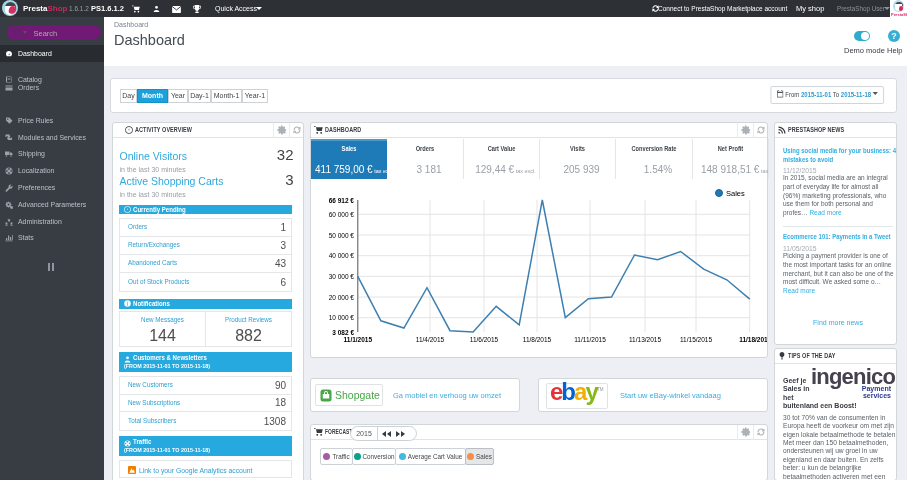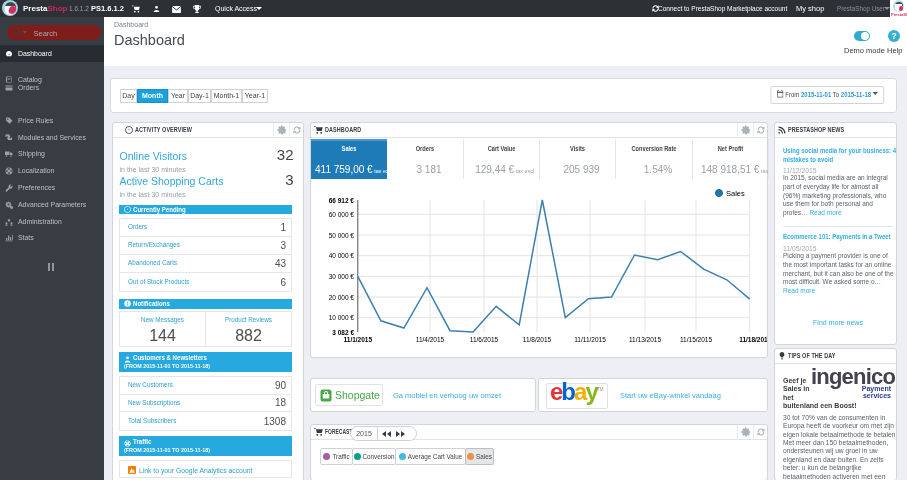--- a/index.html
+++ b/index.html
@@ -11,21 +11,21 @@
 
 #topbar { position:absolute; left:0; top:0; width:907px; height:17px; background:#2d3035; color:#fff; }
 #topbar .it { position:absolute; top:0; height:17px; line-height:17px; font-size:7.5px; white-space:nowrap; }
 #logo-circle { position:absolute; left:2px; top:0px; width:16px; height:16px; border-radius:50%; background:#a3d7e6; overflow:hidden; }
 #logo-circle .dark { position:absolute; left:2.5px; top:2px; width:11px; height:6px; border-radius:5.5px 5.5px 0 0; background:#41454d; }
 #logo-circle .inner { position:absolute; left:3px; top:5.5px; width:10px; height:9px; border-radius:0 0 5px 5px; background:#fff; }
 #logo-circle .pink { position:absolute; left:7px; top:6px; width:7px; height:8px; border-radius:55% 45% 60% 40%; background:#d42e63; transform:rotate(18deg); }
 
 
 #sidebar { position:absolute; left:0; top:17px; width:104px; height:463px; background:#383d44; }
-#search-pill { position:absolute; left:6.5px; top:8px; width:94px; height:15px; background:#7f1d1d; border-radius:8px; }
+#search-pill { position:absolute; left:6.5px; top:8px; width:94px; height:15px; background:#701a75; border-radius:8px; }
 #search-pill .q { position:absolute; left:7px; top:3px; }
 #search-pill .car { position:absolute; left:16px; top:6px; width:0; height:0; border-left:2.5px solid transparent; border-right:2.5px solid transparent; border-top:3px solid #555; }
 #search-pill .ph { position:absolute; left:27px; top:4px; font-size:7.5px; color:#aaa; }
 .mitem { position:absolute; left:0; width:104px; height:17px; color:#bac0c7; font-size:7.5px; line-height:17px; }
 .mitem .ic { position:absolute; left:4.5px; top:4.5px; fill:#9ba1a8; }
 .mitem .tx { position:absolute; left:18px; top:0; white-space:nowrap; display:inline-block; transform:scaleX(.92); transform-origin:0 50%; }
 .mitem.sel { background:#282b2f; color:#fff; }
 .mitem.sel .ic { fill:#fff; }
 #collapse { position:absolute; left:48px; top:240px; }
 #collapse i { display:inline-block; width:2px; height:8px; background:#8f969e; margin-right:2px; }
@@ -82,21 +82,21 @@
 #kpirow { position:absolute; left:0; top:16px; width:456px; height:40px; }
 .kpi { position:absolute; top:0; height:40px; border-right:1px solid #e4e7ea; text-align:center; }
 .kpi .t { font-size:6.5px; font-weight:bold; color:#3e454c; margin-top:6px; transform:scaleX(.87); }
 .kpi .v { font-size:10px; color:#9aa0a6; margin-top:12px; white-space:nowrap; overflow:hidden;padding-left:8px; }
 .kpi .v .tiny { font-size:5.5px; }
 .kpi.active { background:#1e7bb7; border-right:none; border-top:2px solid #4d9aca; }
 .kpi.active .t { color:#fff; margin-top:4px; }
 .kpi.active .v { color:#fff; text-align:left; padding-left:4px; }
 
 
-#shopgate-box { left:310px; top:378px; width:226px; height:34px; }
+#shopgate-box { left:310px; top:378px; width:210px; height:34px; }
 #ebay-box { left:538px; top:378px; width:230px; height:34px; }
 #forecastpanel { left:310px; top:424px; width:458px; height:57px; }
 .legbtn { position:absolute; top:0; height:17px; border:1px solid #ccd2d6; border-radius:2px; background:#fff; font-size:6.3px; color:#444; line-height:15px; white-space:nowrap; overflow:hidden; text-align:center; }
 .legbtn .dot { display:inline-block; width:7px; height:7px; border-radius:50%; vertical-align:-1px; margin-right:2px; }
 .fc-group { position:absolute; left:39px; top:1px; width:67px; height:15px; border:1px solid #ccd2d6; border-radius:7.5px; background:#fff; }
 .fwd { position:absolute; top:3.5px; width:0; height:0; border-top:3px solid transparent; border-bottom:3px solid transparent; }
 .fwd.l { border-right:4px solid #363a41; }
 .fwd.r { border-left:4px solid #363a41; }
 
 

